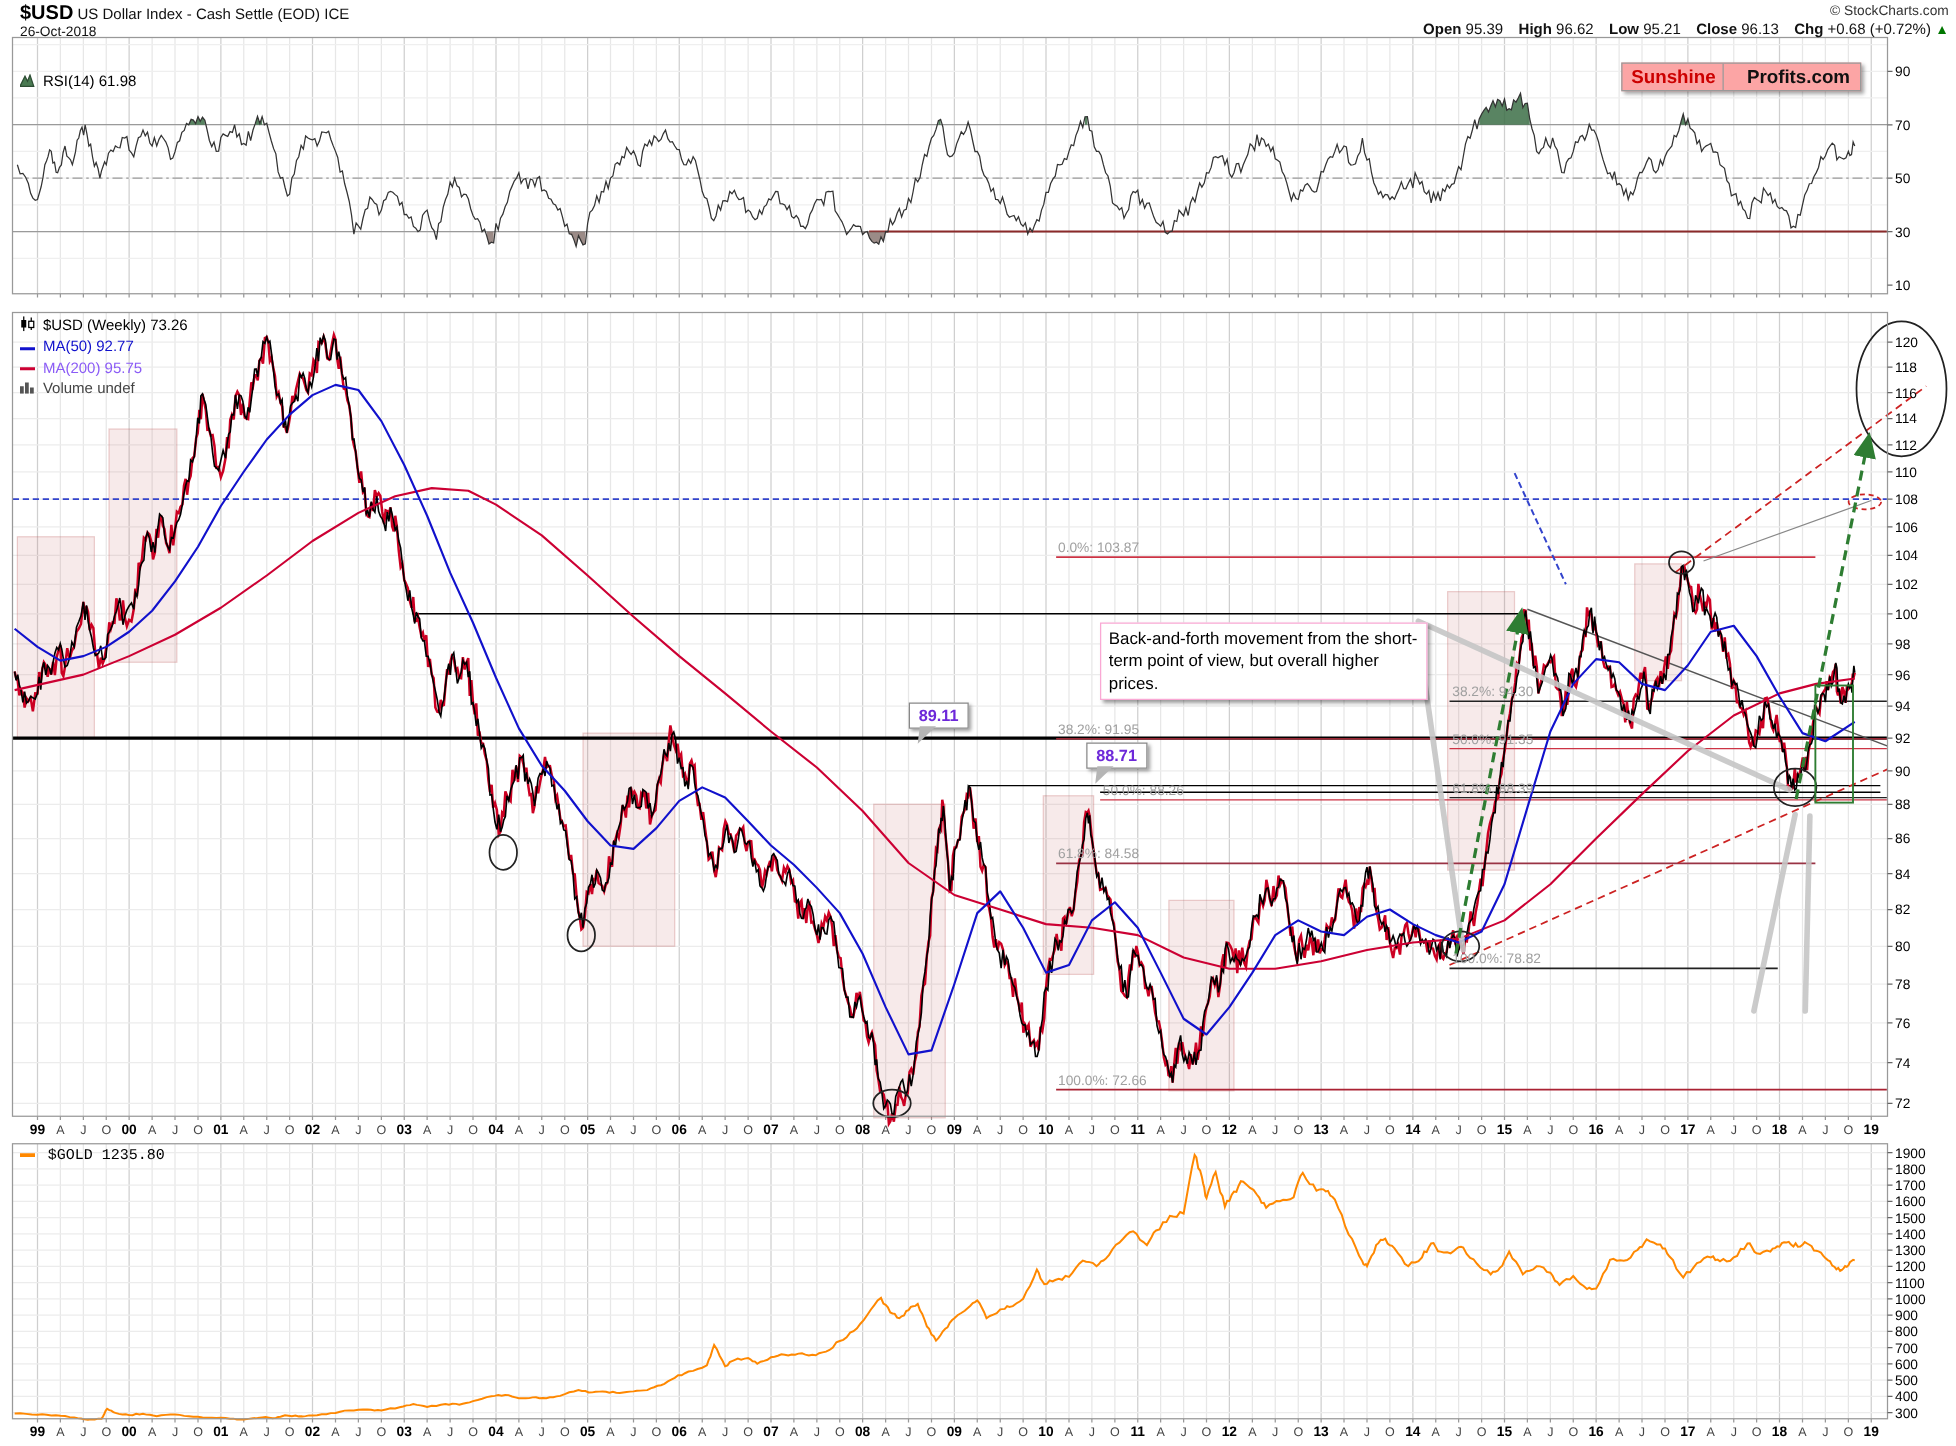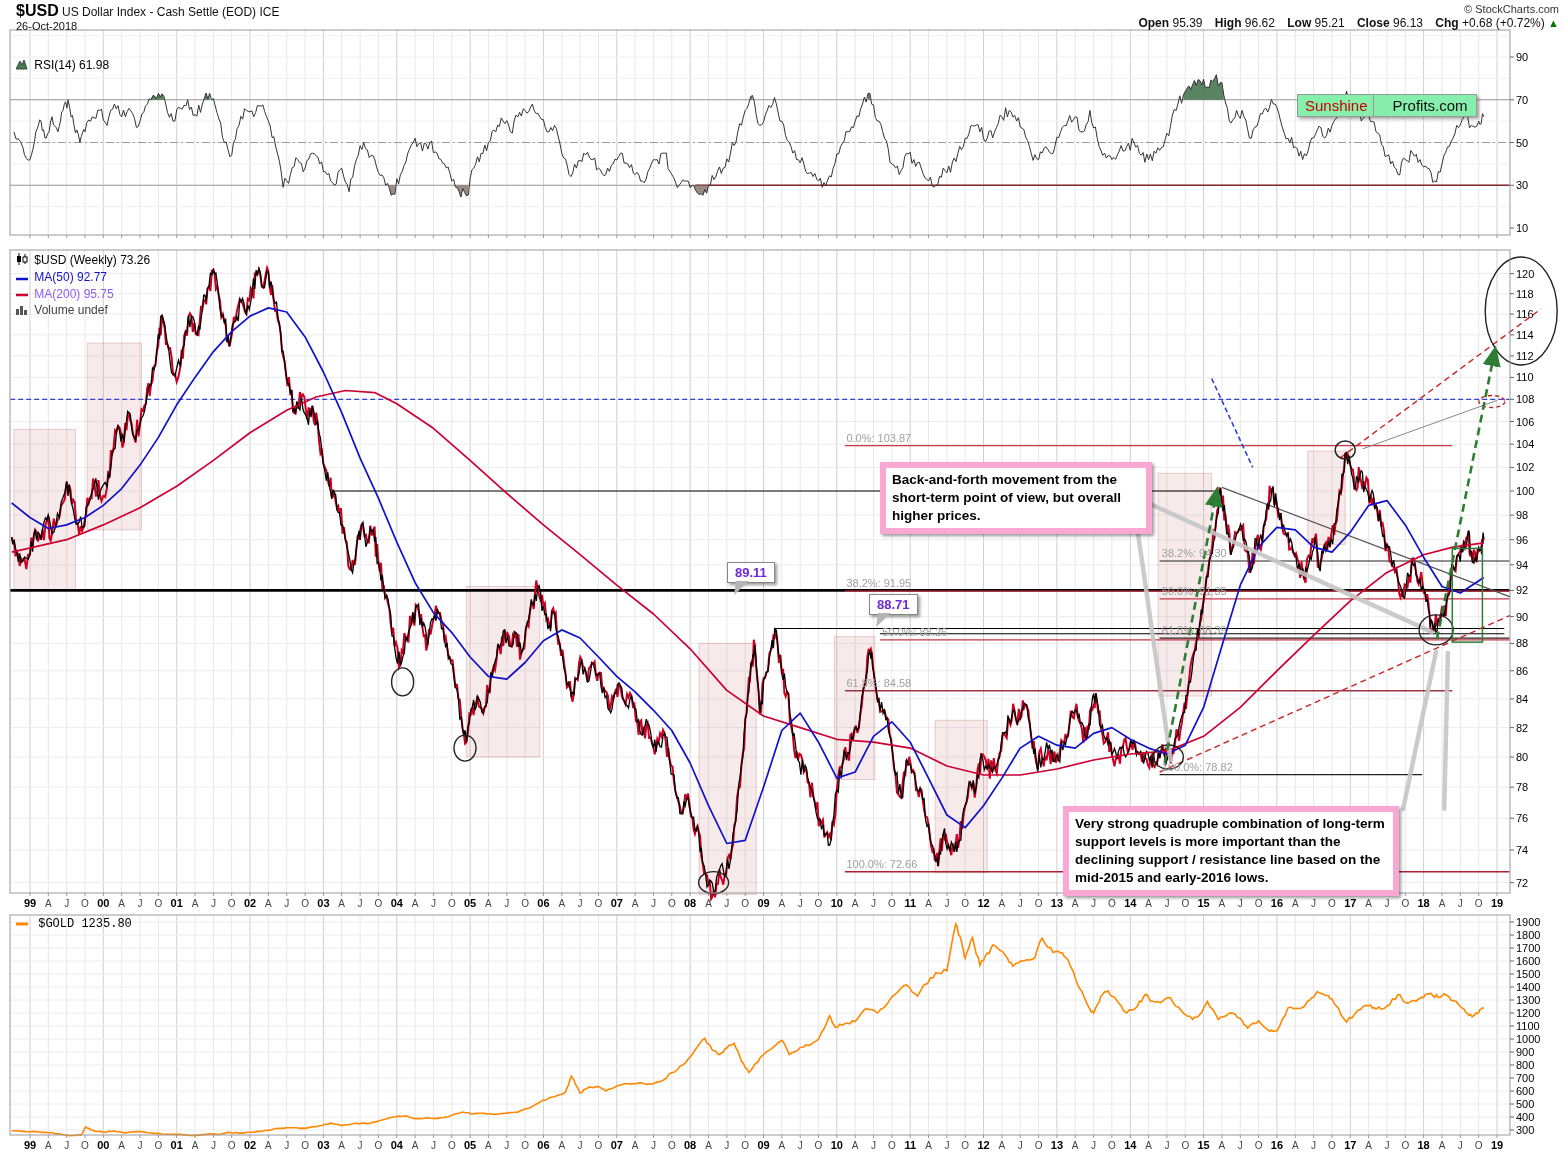--- a/index.html
+++ b/index.html
@@ -16,27 +16,27 @@
   .ohlc{right:6px;top:16px;text-align:right;white-space:nowrap;font-size:12px;color:#111;}
   .ohlc b{margin-left:9px;}
   .up-arrow{color:#007700;font-size:11px;}
   
   .legend{white-space:nowrap;font-size:12px;}
   .legend .sw{display:inline-block;vertical-align:middle;margin-right:3px;}
   .lg-ma50{color:#1111cc;}
   .lg-ma200{color:#8b5cf6;}
   .lg-vol{color:#444;}
   
-  #logo{left:1297px;top:50px;border:1px solid #999;background:#86efac;
-        box-shadow:2px 2px 3px rgba(0,0,0,.35);display:flex;font-weight:normal;font-size:15px;margin-top:44px;}
+  #logo{left:1297px;top:50px;border:1px solid #999;background:#fca5a5;
+        box-shadow:2px 2px 3px rgba(0,0,0,.35);display:flex;font-weight:bold;font-size:15px;}
   #logo .red{color:#cc0000;padding:2px 5px 2px 7px;border-right:1px solid #999;}
   #logo .blk{color:#111;padding:2px 8px 2px 19px;}
   
-  .note{background:#fff;border:6px solid #f9a8d4;box-shadow:2px 2px 3px rgba(0,0,0,.4);
-        font-weight:bold;font-size:13.5px;line-height:18px;padding:3px 6px;color:#000;}
+  .note{background:#fff;border:1px solid #f9a8d4;box-shadow:2px 2px 3px rgba(0,0,0,.4);
+        font-weight:normal;font-size:13.5px;line-height:18px;padding:3px 6px;color:#000;margin-top:36px;}
   #note1{left:880px;top:462px;width:248px;}
   #note2{left:1063px;top:806px;width:312px;}
   
   .callout{background:#fff;border:1px solid #888;box-shadow:2px 2px 3px rgba(0,0,0,.4);
            font-weight:bold;font-size:13px;padding:2px 7px;color:#6d28d9;}
   .callout .tail{position:absolute;left:5px;bottom:-13px;width:0;height:0;
            border-left:4px solid transparent;border-right:9px solid transparent;
            border-top:14px solid #b5b5b5;transform:skewX(-22deg);}
   #c8911{left:727px;top:562px;}
   #c8871{left:869px;top:594px;}
@@ -993,21 +993,20 @@
         </svg></span>
     <span>$GOLD 1235.80</span>
   </div>
 
   <div id="logo" class="abs">
     <span class="red">Sunshine</span>
     <span class="blk">Profits.com</span>
   </div>
 
   <div id="note1" class="abs note">Back-and-forth movement from the short-term point of view, but overall higher prices.</div>
-  <div id="note2" class="abs note">Very strong quadruple combination of long-term support levels is more important than the declining support / resistance line based on the mid-2015 and early-2016 lows.</div>
 
   <div id="c8911" class="abs callout">
     <span>89.11</span>
     <span class="tail"></span>
   </div>
   <div id="c8871" class="abs callout">
     <span>88.71</span>
     <span class="tail"></span>
   </div>
 

